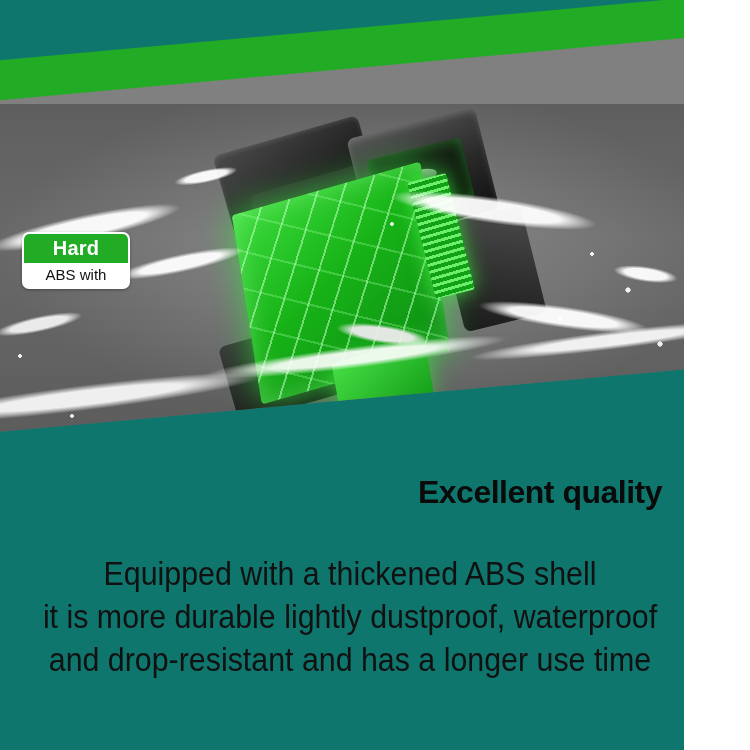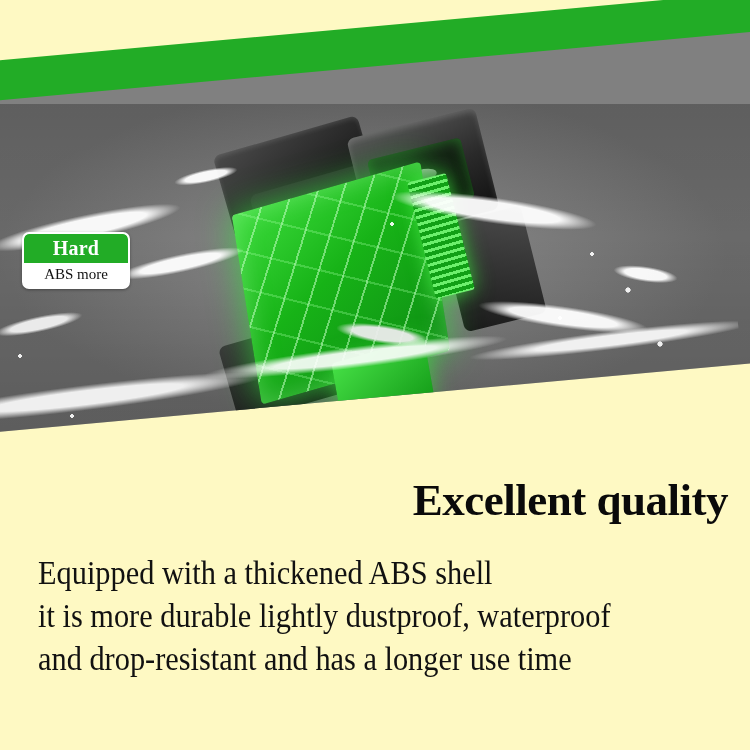--- a/index.html
+++ b/index.html
@@ -2,25 +2,25 @@
 <html><head>
 <meta charset="utf-8">
 <style>
   html, body {
     margin: 0;
     padding: 0;
     background: #ffffff;
   }
   #page {
     position: relative;
-    width: 750px;
+    width: 684px;
     height: 750px;
-    background: #fef9c3;
+    background: #0f766e;
     overflow: hidden;
-    font-family: Liberation Serif, serif;
+    font-family: Liberation Sans, sans-serif;
   }
 
   
   .hero {
     position: absolute;
     left: 0;
     top: 0;
     width: 750px;
     height: 500px;
     overflow: hidden;
@@ -233,31 +233,32 @@
     text-align: center;
     line-height: 21px;
     padding: 1px 0 2px;
   }
 
   
   .headline {
     position: absolute;
     right: 22px;
     top: 474px;
-    font-size: 45px;
+    font-size: 32px;
     font-weight: bold;
     color: #0a0a0a;
     letter-spacing: -0.5px;
     white-space: nowrap;
   }
   .body-copy {
     position: absolute;
-    left: 38px;
+    left: 28px;
     top: 552px;
     width: 700px;
+    text-align: center;
   }
   .body-line {
     font-size: 33px;
     color: #111111;
     line-height: 43px;
     white-space: nowrap;
     transform: scaleX(0.92);
     transform-origin: left center;
   }
 </style>
@@ -294,21 +295,21 @@
         <div class="splash splash-band"></div>
         <div class="splash droplets"></div>
 
       </div>
     </div>
 
     <div class="badges">
 
       <div class="badge">
         <div class="badge-top">Hard</div>
-        <div class="badge-bottom">ABS more</div>
+        <div class="badge-bottom">ABS with</div>
       </div>
 
 
 
     </div>
   </div>
 
   <div class="headline">Excellent quality</div>
 
   <div class="body-copy">

